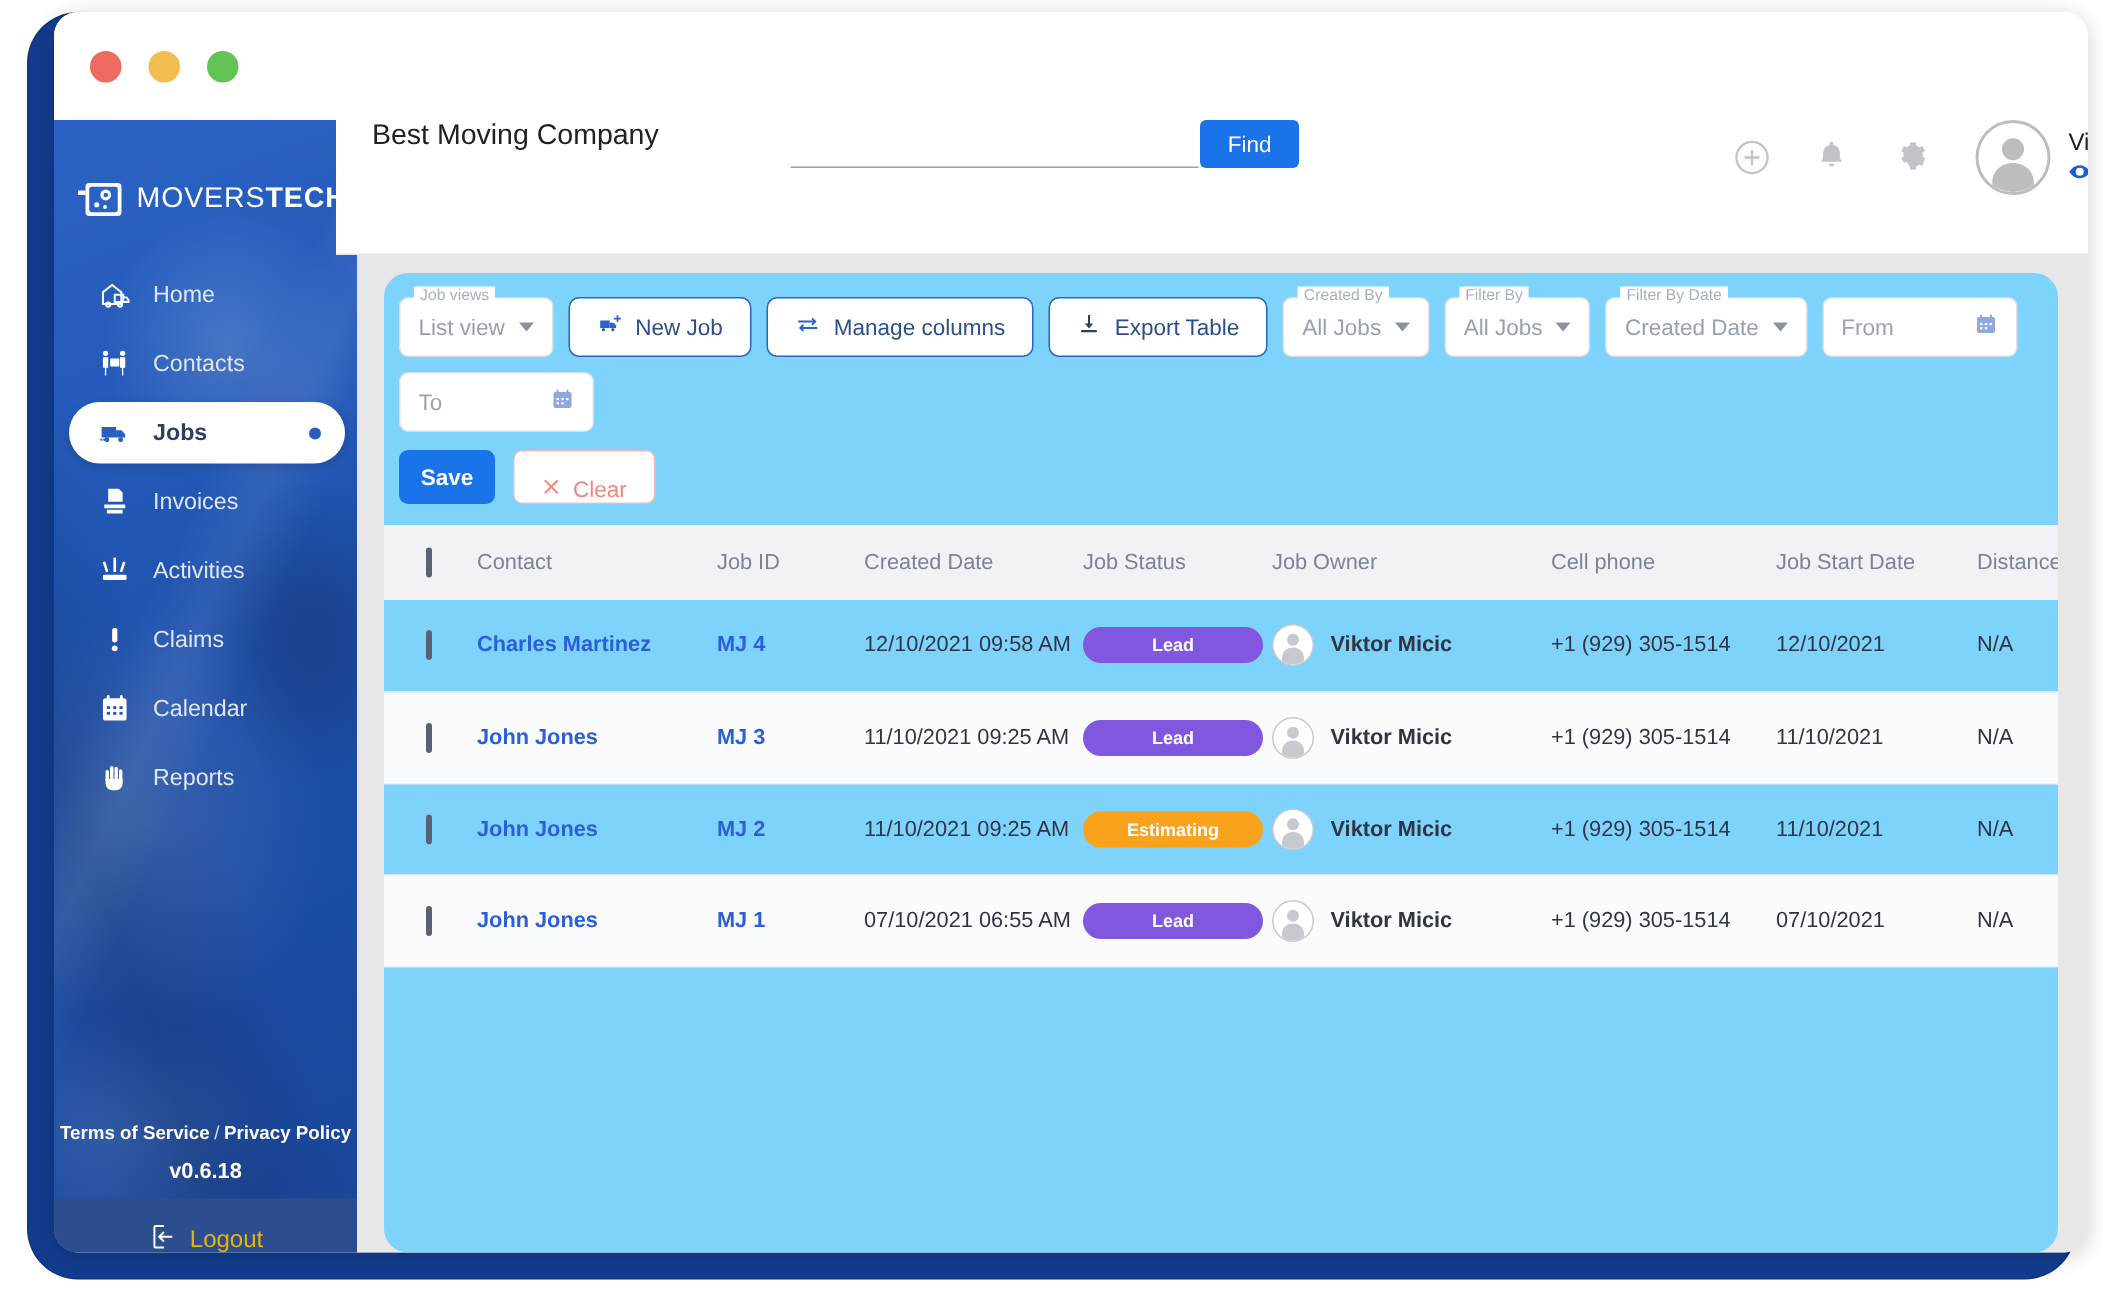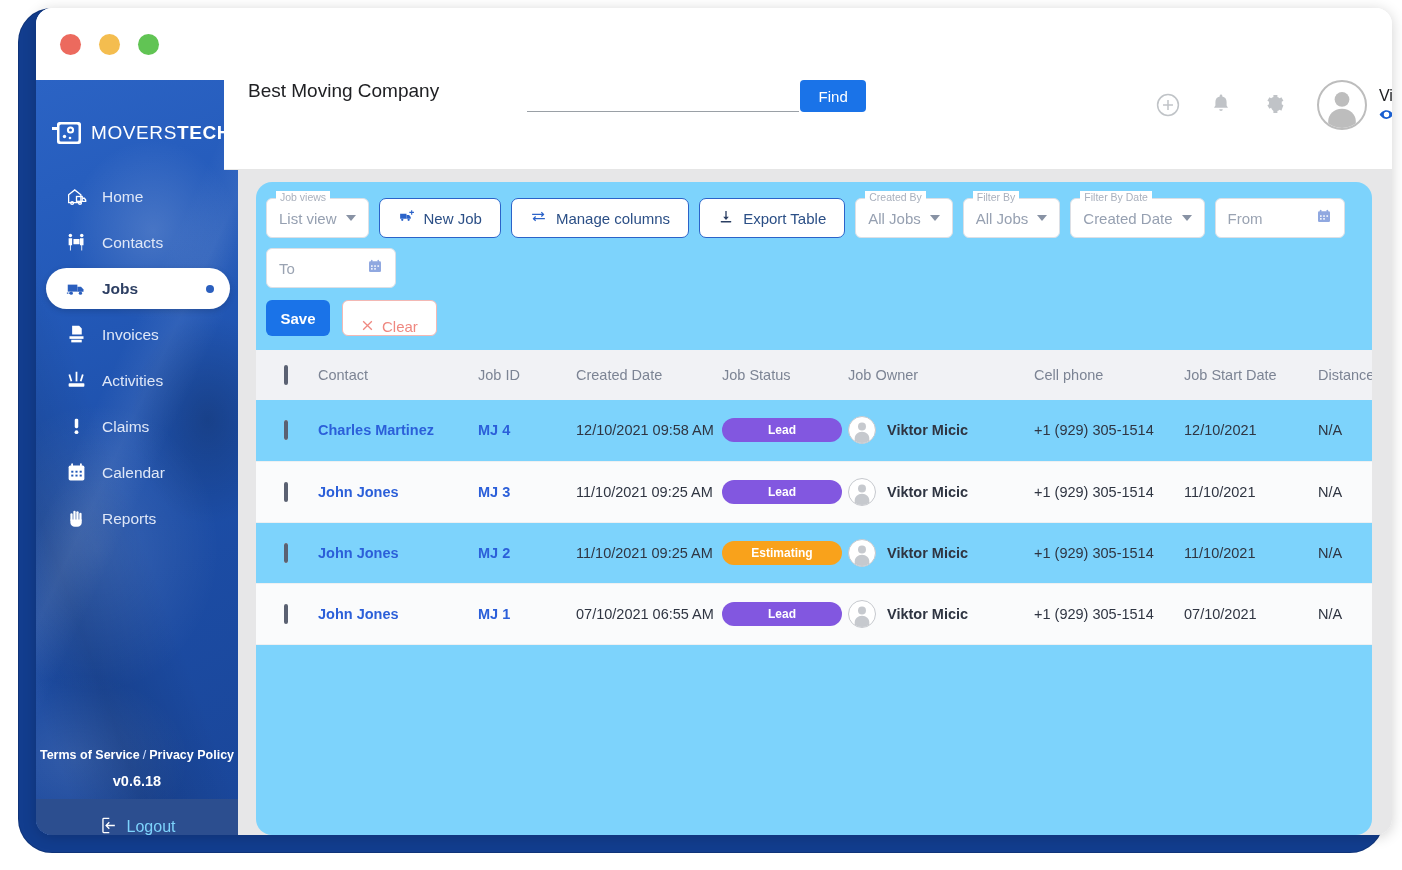--- a/index.html
+++ b/index.html
@@ -115,21 +115,21 @@
   }
   #legal .sep { color: #cfe0ff; font-weight: 400; margin: 0 3px; }
   #version {
     position: absolute; left: 0; bottom: 66px; width: 100%;
     text-align: center; color: #ffffff; font-size: 14.5px; font-weight: 700;
   }
   #logout-bar {
     position: absolute; left: 0; bottom: 0; width: 100%; height: 56px;
     background: #2c4e8f;
     display: flex; align-items: center; justify-content: center; gap: 9px;
-    color: #7dd3fc; font-size: 16px; cursor: pointer;
+    color: #eab308; font-size: 16px; cursor: pointer;
   }
 
   
   #header {
     position: absolute; left: 188px; top: 72px;
     width: 1268px; height: 90px; background: #ffffff;
     border-bottom: 1px solid #e6e6e6;
     display: flex; align-items: flex-start;
   }
   #company-name {

